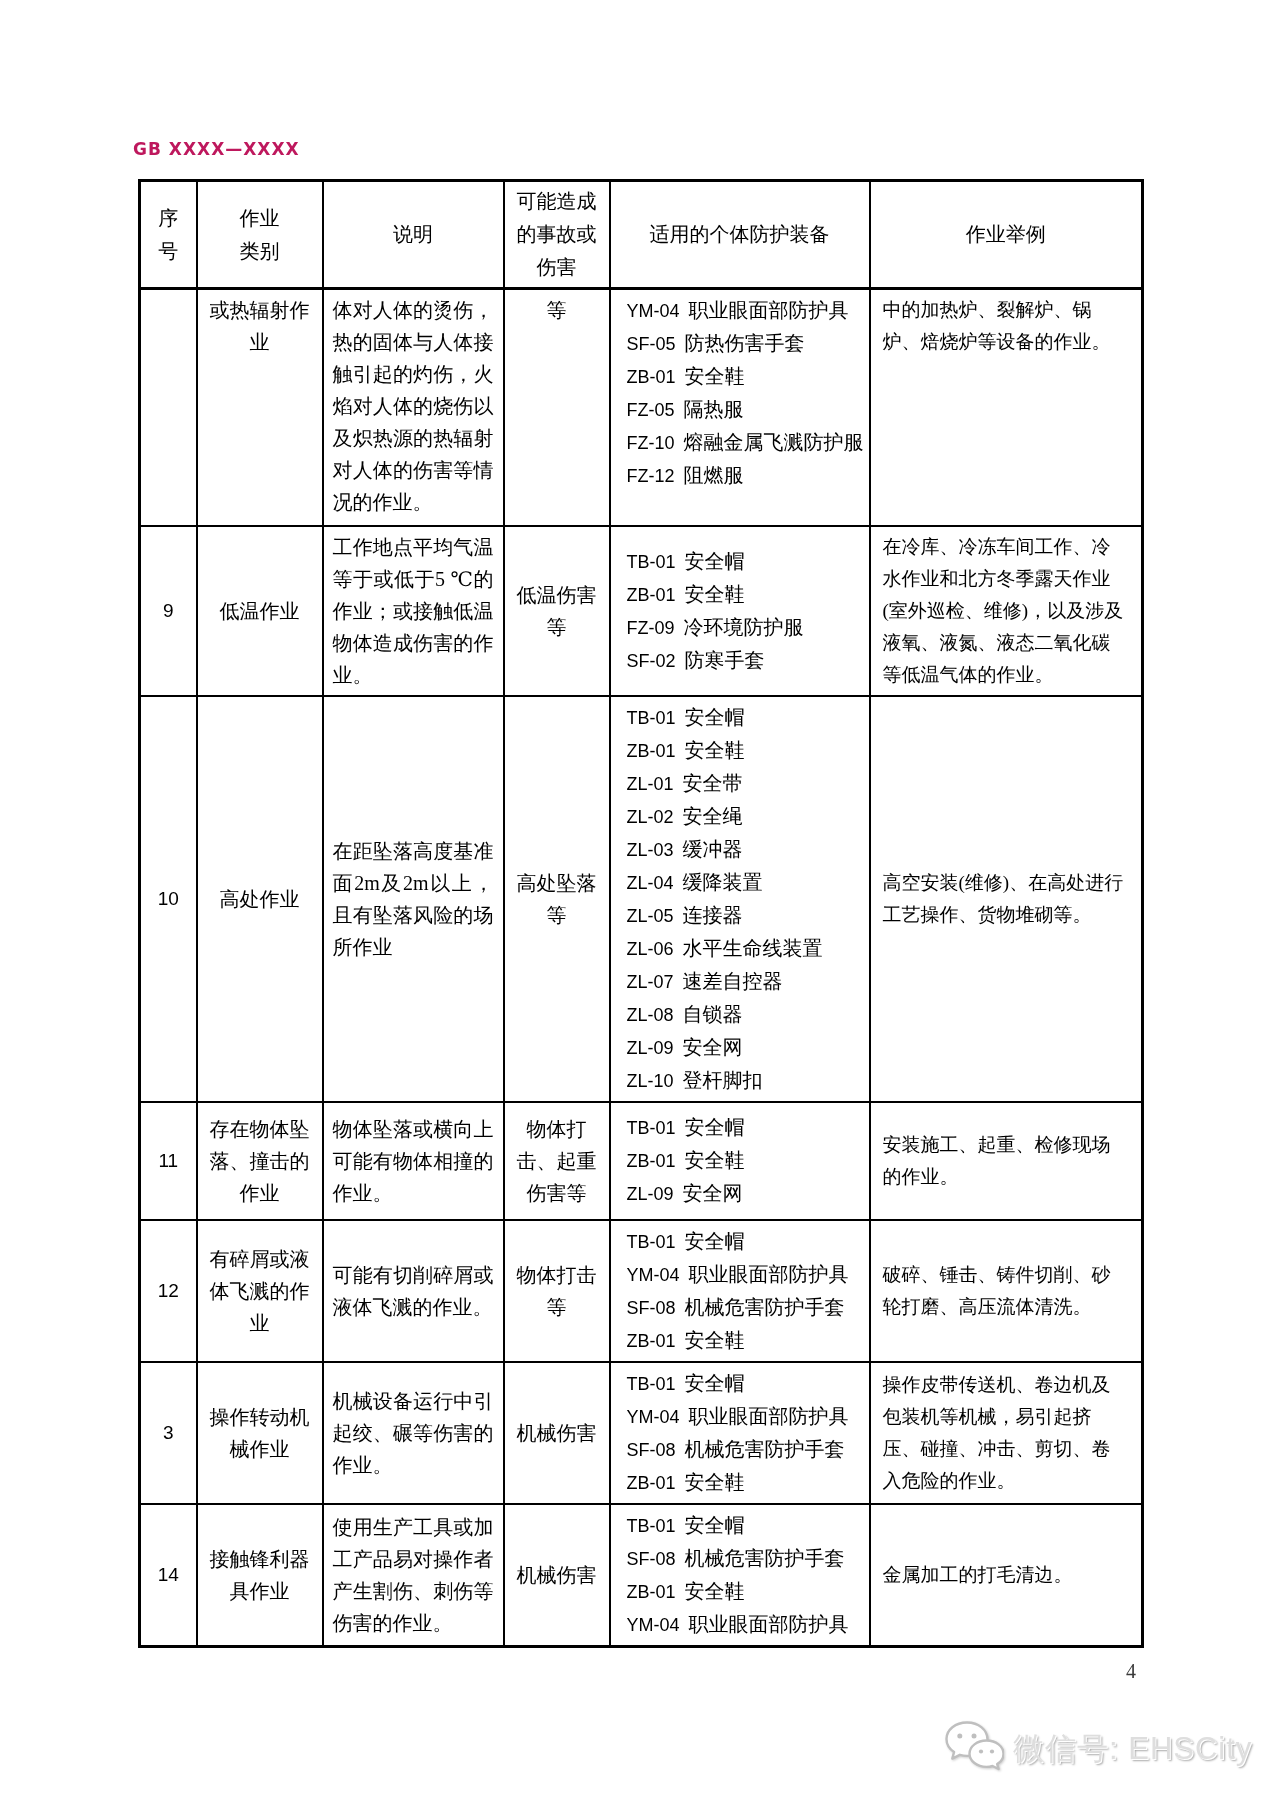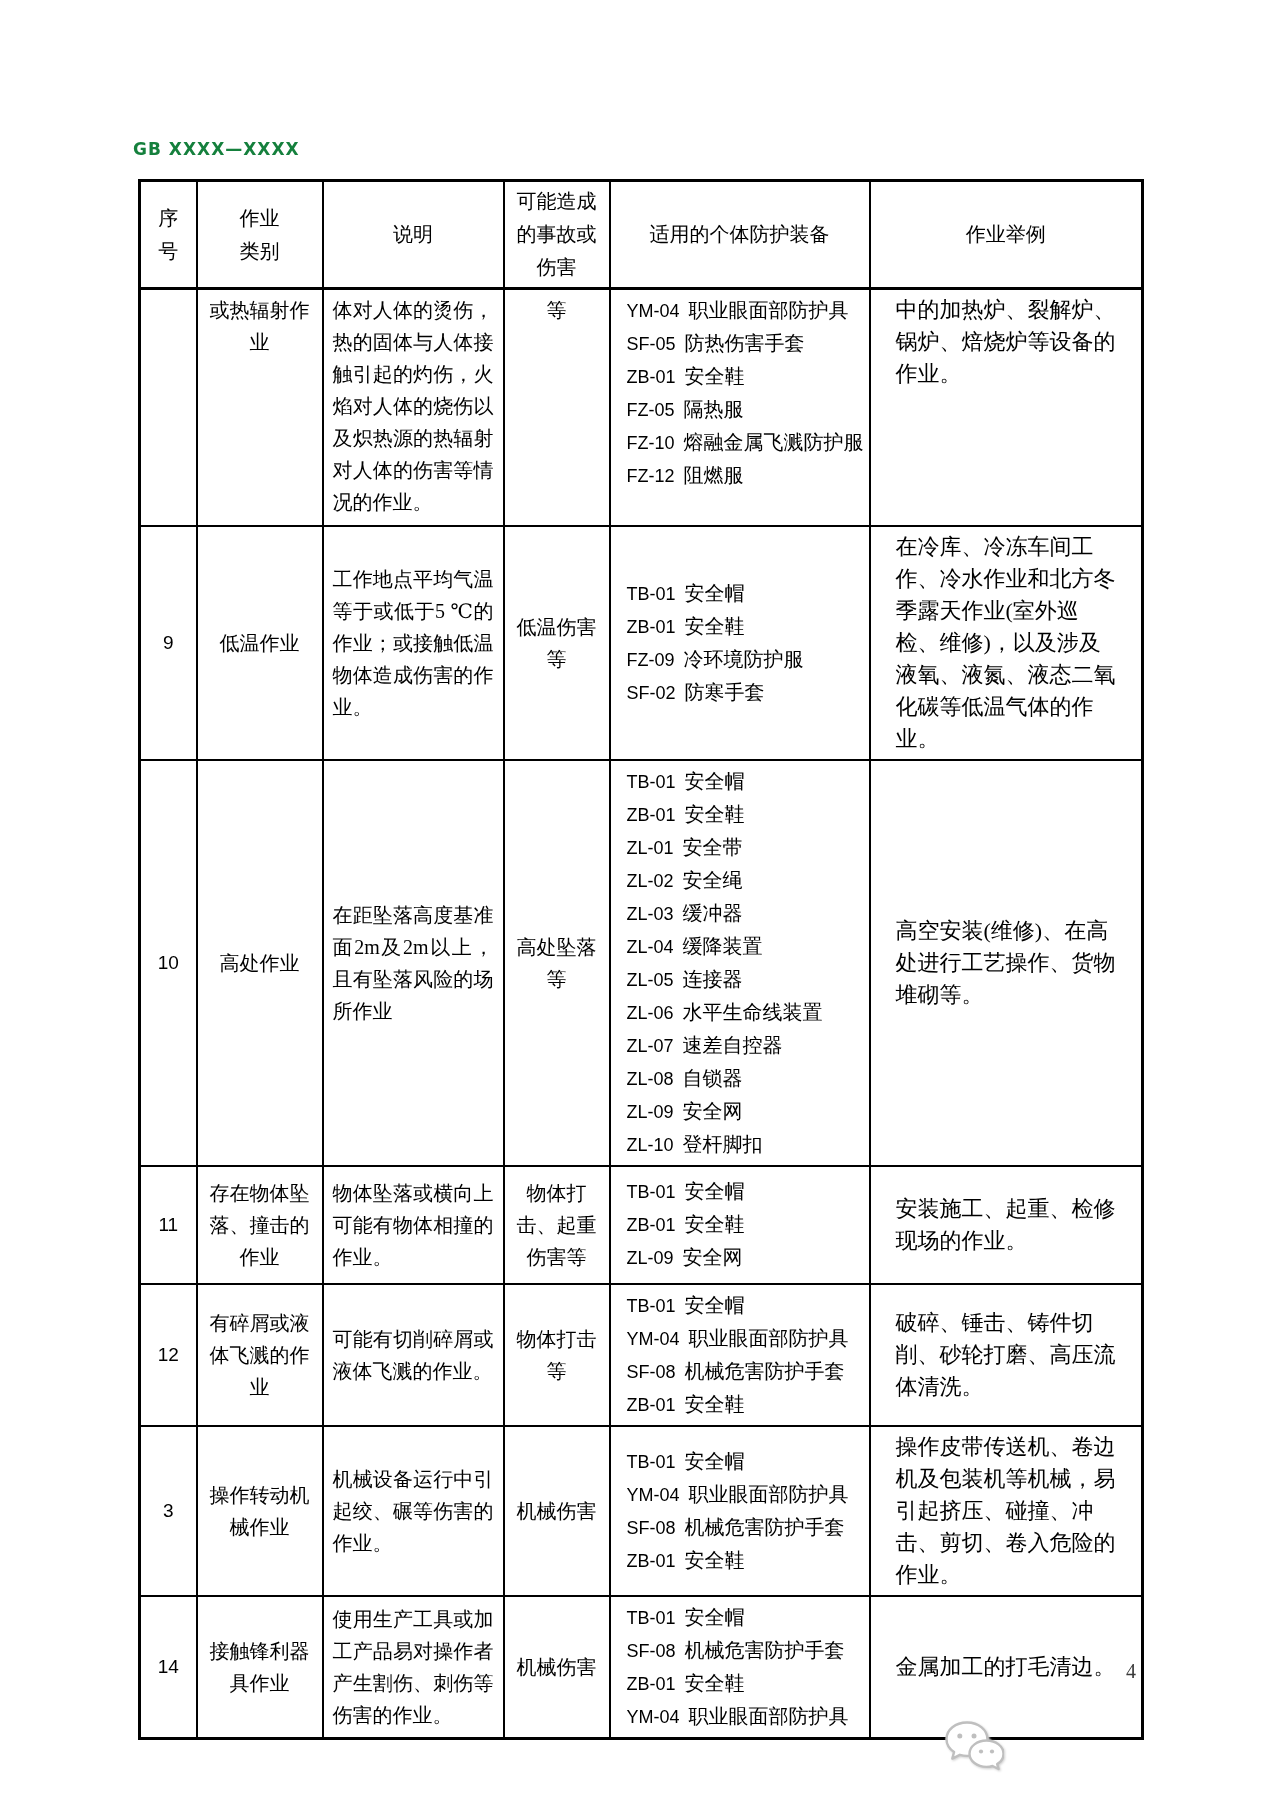--- a/index.html
+++ b/index.html
@@ -8,21 +8,21 @@
     width:1280px; height:1810px;
     background:#ffffff;
     position:relative;
     font-family:"Liberation Serif","DejaVu Serif",serif;
     color:#000;
     overflow:hidden;
   }
   .doc-code {
     position:absolute; left:133px; top:139px;
     font-family:"DejaVu Sans","Liberation Sans",sans-serif;
-    font-size:17px; font-weight:600; letter-spacing:1px; color:#15803d;
+    font-size:17px; font-weight:600; letter-spacing:1px; color:#be185d;
   }
   table.ppe-table {
     position:absolute; left:138px; top:179px;
     width:1003px;
     border-collapse:collapse; table-layout:fixed;
     border:3px solid #000;
   }
   .ppe-table th, .ppe-table td {
     border:2px solid #000;
     font-weight:normal;
@@ -38,21 +38,21 @@
   }
   td.c-no {
     text-align:center;
     font-family:"Liberation Sans","DejaVu Sans",sans-serif;
     font-size:19px;
   }
   td.c-category { text-align:center; padding:4px 5px; }
   td.c-desc { text-align:justify; padding:4px 9px; }
   td.c-hazard { text-align:center; padding:4px 5px; }
   td.c-equip { text-align:left; padding:4px 16px; }
-  td.c-examples { text-align:left; padding:4px 25px; font-size:22px; }
+  td.c-examples { text-align:left; padding:4px 12px; font-size:19px; }
   tr.vtop td { vertical-align:top; }
   .equip-line { white-space:nowrap; }
   .equip-code {
     font-family:"Liberation Sans","DejaVu Sans",sans-serif;
     font-size:18px; margin-right:9px;
   }
   .page-number {
     position:absolute; left:1126px; top:1660px;
     font-size:20px; color:#3a3a3a;
   }
@@ -205,13 +205,14 @@
 
 <div class="watermark">
   <svg class="wechat-icon" width="61" height="59" viewBox="0 0 61 59" xmlns="http://www.w3.org/2000/svg">
     <path d="M24 3.5 C12.5 3.5 3.5 10.8 3.5 20 c0 5.3 3 10 7.6 13 L9.3 39.6 l7.6-3.8 c2.3.7 4.7 1.1 7.1 1.1 11.5 0 20.5-7.3 20.5-16.4 C44.5 10.8 35.5 3.5 24 3.5 Z" fill="#ffffff" stroke="#bfbfbf" stroke-width="2.4" stroke-linejoin="round"></path>
     <circle cx="16.8" cy="17" r="2.5" fill="#bfbfbf"></circle>
     <circle cx="31" cy="17" r="2.5" fill="#bfbfbf"></circle>
     <path d="M43.5 21.5 c-9.4 0-17 5.9-17 13.2 0 7.3 7.6 13.2 17 13.2 2.1 0 4.2-.3 6-.9 L55.6 50 l-1.4-4.9 c3.9-2.4 6.3-6.1 6.3-10.4 0-7.3-7.6-13.2-17-13.2 Z" fill="#ffffff" stroke="#bfbfbf" stroke-width="2.4" stroke-linejoin="round"></path>
     <circle cx="38" cy="32.5" r="2.1" fill="#bfbfbf"></circle>
     <circle cx="49" cy="32.5" r="2.1" fill="#bfbfbf"></circle>
   </svg>
+  <span class="watermark-text">微信号: EHSCity</span>
 </div>
 
 </body></html>

